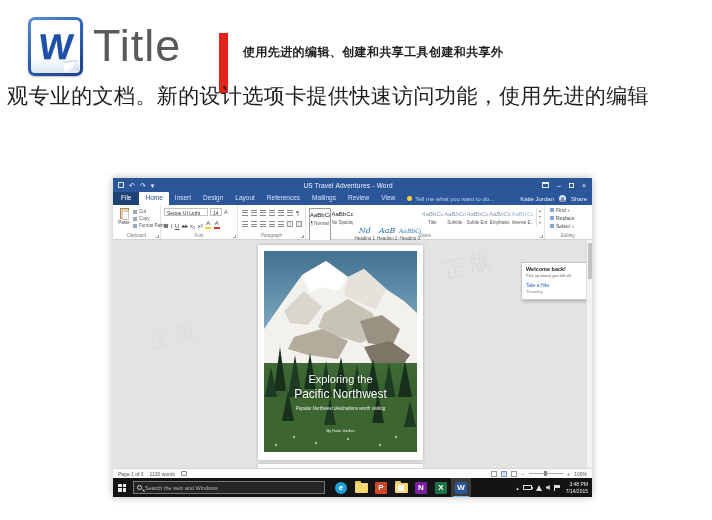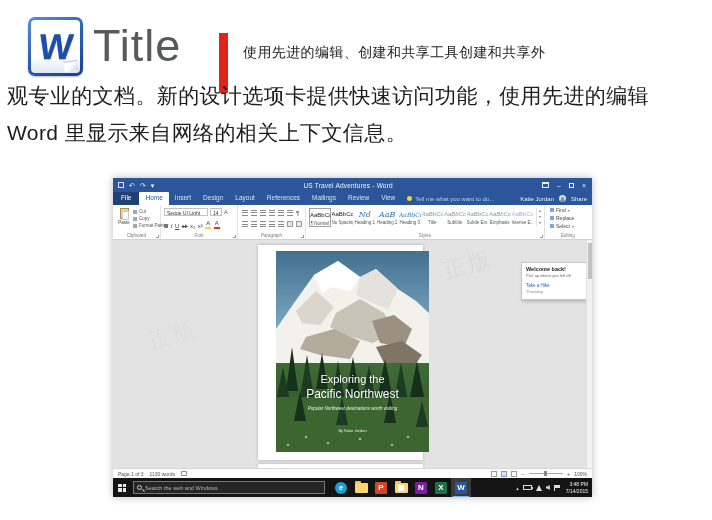--- a/index.html
+++ b/index.html
@@ -13,21 +13,21 @@
     border-radius:7px; padding:3px; box-shadow:0 1px 2px rgba(0,0,0,.25); }
   .word-logo-inner { width:100%; height:100%; background:linear-gradient(180deg,#ffffff 70%,#dde8f5 100%);
     border-radius:4px; display:flex; align-items:center; justify-content:center; position:relative; overflow:hidden;}
   .word-logo-inner .w-letter { font-size:36px; font-weight:bold; color:#1d4ea8;
     transform:skewX(-6deg); text-shadow:0 1px 1px rgba(20,60,140,.35); line-height:1; }
   .word-logo-inner .page-curl { position:absolute; right:2px; bottom:2px; width:14px; height:10px;
     background:linear-gradient(135deg,#ffffff 40%,#c9d6ea 100%); border-top:1px solid #b7c6de; transform:rotate(-8deg); }
   .word-title { position:absolute; left:93px; top:20px; font-size:45px; color:#58595b; letter-spacing:1px; }
   .red-bar { position:absolute; left:219px; top:33px; width:9px; height:60px; background:#e2231a; }
   .hero-desc { position:absolute; color:#1c1c1c; font-size:21px; letter-spacing:0.4px; white-space:nowrap; }
-  .hd1 { left:243px; top:44px; font-size:14px; }
+  .hd1 { left:243px; top:44px; font-size:12px;font-weight:bold; }
   .hd2 { left:7px;  top:82px; }
   .hd3 { left:7px;  top:119px; }
 
   
   .shot { position:absolute; left:113px; top:178px; width:479px; height:319px;
           box-shadow:0 0 8px rgba(0,0,0,.28); font-family:"Liberation Sans", sans-serif; }
 
   
   .titlebar { position:absolute; left:0; top:0; width:479px; height:14px; background:#2b579a;
               display:flex; align-items:center; color:#fff; }
@@ -87,39 +87,39 @@
   .para-row { position:absolute; left:4px; display:flex; gap:3px; }
   .pr1 { top:5px; } .pr2 { top:16px; }
   .mi { display:inline-block; width:6px; height:6px;
         background:repeating-linear-gradient(to bottom,#8a8a8a 0 1px,transparent 1px 2.5px); }
   .mi.box { background:#e8e8e8; border:1px solid #9a9a9a; }
   .g-styles { width:239px; }
   .styles-row { position:absolute; left:3px; top:3px; display:flex; }
   .style-cell { width:21.5px; margin-right:1px; text-align:center; padding-top:1px; }
   .style-cell.selected { border:1px solid #a0a0a0; background:#fdfdfd; }
   .style-prev { font-size:6px; height:11px; line-height:11px; color:#222; overflow:hidden; white-space:nowrap; }
-  .style-prev.blue { color:#2e74b5; font-family:"DejaVu Serif", serif; font-style:italic; }
+  .style-prev.blue { color:#2e74b5; font-family:"DejaVu Serif", serif; font-style:italic;margin-top:16px; }
   .style-prev.big { font-size:8px; }
   .style-prev.gray { color:#8a97a8; font-style:italic; }
   .style-prev.lightblue { color:#9cb7d8; }
   .style-name { font-size:4.5px; color:#555; white-space:nowrap; overflow:hidden; }
   .styles-scroll { position:absolute; right:1px; top:3px; width:7px; display:flex; flex-direction:column; border-left:1px solid #e0e0e0; }
   .styles-scroll span { font-size:4px; color:#777; text-align:center; line-height:6px; }
   .g-edit { width:46px; border-right:none; }
   .edit-item { display:flex; align-items:center; gap:2px; margin:2px 0 0 5px; }
   .edit-item .mi { width:4px; height:4px; background:#7fa7d9; }
   .edit-item span { font-size:5px; color:#444; white-space:nowrap; }
 
   
   .docarea { position:absolute; left:0; top:62px; width:479px; height:228px; background:#e3e3e3; overflow:hidden; }
   .pagedoc { position:absolute; left:145px; top:5px; width:165px; height:215px; background:#fff;
              box-shadow:0 0 3px rgba(0,0,0,.25); }
   .page2sliver { position:absolute; left:145px; top:224px; width:165px; height:4px; background:#fff;
              box-shadow:0 0 3px rgba(0,0,0,.25); }
-  .cover { position:absolute; left:6px; top:6px; width:153px; height:201px; overflow:hidden;margin-left:12px; }
+  .cover { position:absolute; left:6px; top:6px; width:153px; height:201px; overflow:hidden; }
   .cover svg { display:block; }
   .cover-text { position:absolute; left:0; top:0; width:153px; height:201px; text-align:center; color:#fff; }
   .ct1 { position:absolute; top:122px; width:100%; font-size:11px; font-weight:300; text-shadow:0 0 2px rgba(0,0,0,.4); }
   .ct2 { position:absolute; top:136px; width:100%; font-size:12px; font-weight:300; text-shadow:0 0 2px rgba(0,0,0,.4); }
   .csub { position:absolute; top:155px; width:100%; font-size:4.5px; font-style:italic; color:#eef3ee; }
   .cby  { position:absolute; top:177px; width:100%; font-size:4px; color:#e8eee8; }
 
   .welcome { position:absolute; left:408px; top:22px; width:66px; height:38px; background:#fff;
              border:1px solid #c6c6c6; box-shadow:1px 2px 3px rgba(0,0,0,.18); padding:3px 4px; }
   .wb-title { font-size:5.5px; font-weight:bold; color:#222; }
@@ -189,21 +189,20 @@
   <div class="word-logo">
     <div class="word-logo-inner">
       <span class="w-letter">W</span>
       <span class="page-curl"></span>
     </div>
   </div>
   <div class="word-title">Title</div>
   <div class="red-bar"></div>
   <div class="hero-desc hd1">使用先进的编辑、创建和共享工具创建和共享外</div>
   <div class="hero-desc hd2">观专业的文档。新的设计选项卡提供快速访问功能，使用先进的编辑</div>
-  <div class="hero-desc hd3">Word 里显示来自网络的相关上下文信息。</div>
 
   <div class="shot">
 
     <div class="titlebar">
       <div class="qat">
         <span class="save-ic"></span>
         <span class="g">↶</span>
         <span class="g">↷</span>
         <span class="g">▾</span>
       </div>

